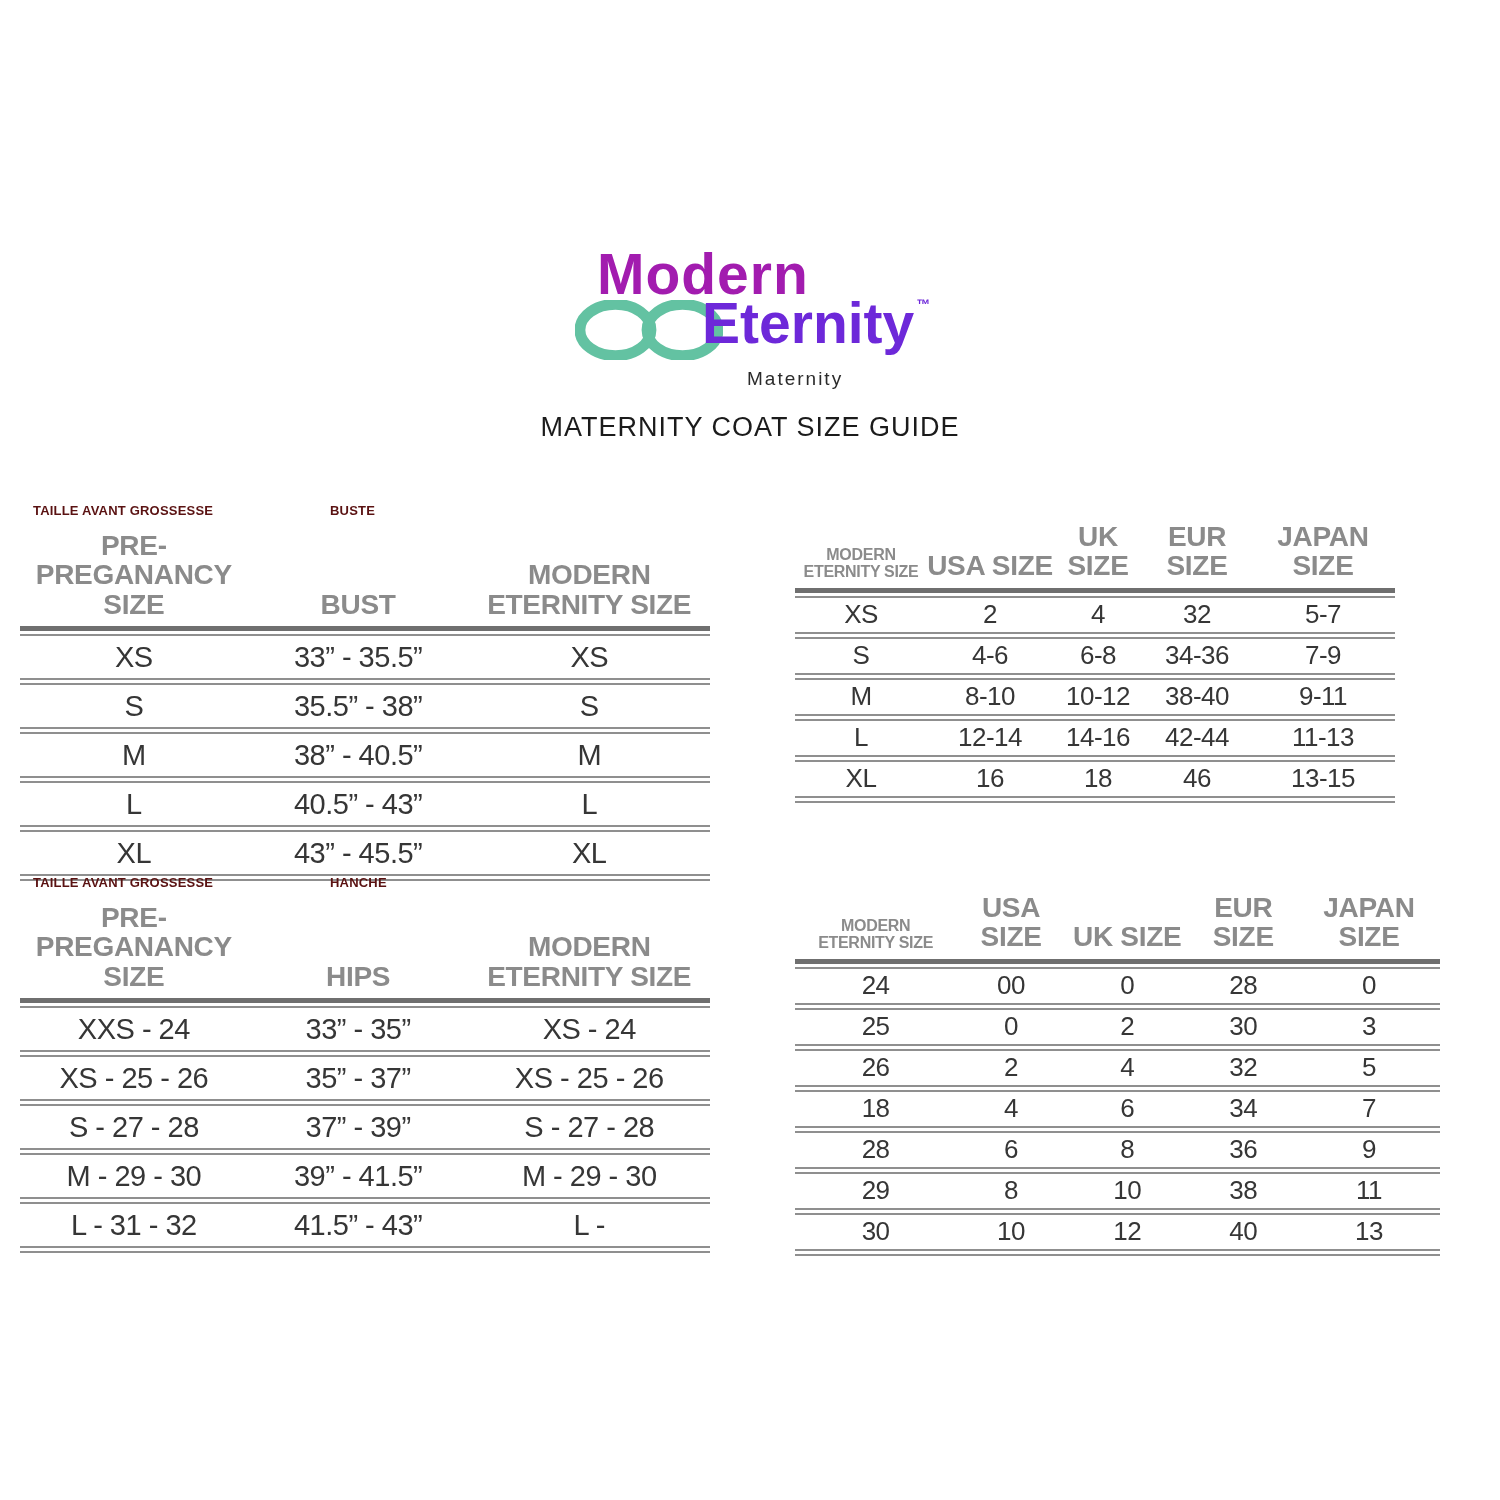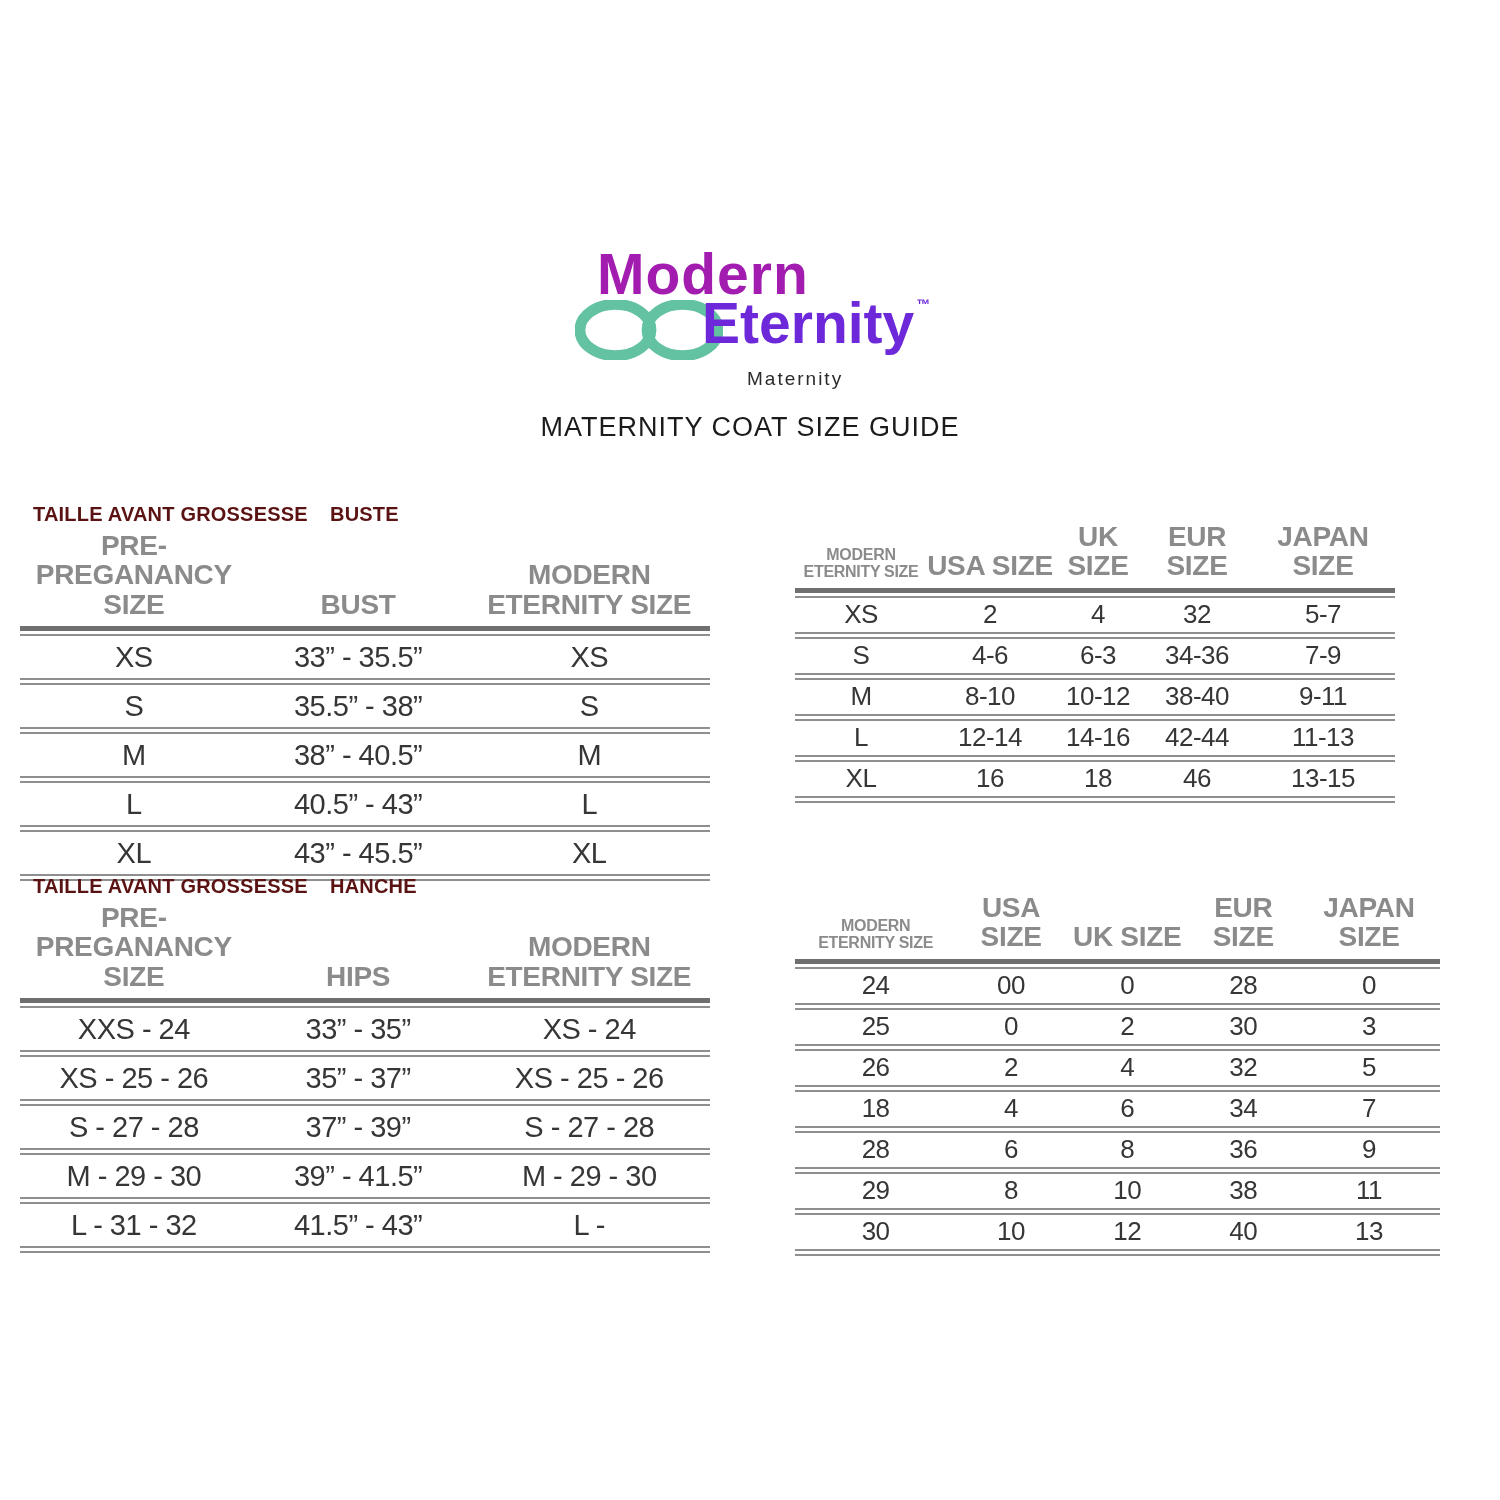--- a/index.html
+++ b/index.html
@@ -14,21 +14,21 @@
   .logo-infinity{position:absolute;left:0;top:48px;}
   .logo-eternity{position:absolute;left:127px;top:43px;font-size:57px;font-weight:bold;
     color:#6d28d9;line-height:1;white-space:nowrap;}
   .logo-eternity .tm{font-size:14px;font-weight:bold;position:relative;top:-34px;left:2px;}
   .logo-tagline{position:absolute;left:172px;top:109px;font-size:19px;letter-spacing:2px;color:#2b2b2b;margin-top:7px;}
   
   .page-title{position:absolute;left:0;right:0;top:412px;margin:0;text-align:center;
     font-size:27px;font-weight:normal;letter-spacing:1px;color:#1b1b1b;}
   
   .tbl{position:absolute;}
-  .fr{color:#5a1212;font-weight:bold;font-size:20px;letter-spacing:0.2px;white-space:nowrap;}
+  .fr{color:#5a1212;font-weight:bold;font-size:13px;letter-spacing:0.2px;white-space:nowrap;}
   .fr-labels{position:relative;height:31px;}
   .fr-size{position:absolute;left:13px;top:3px;}
   .fr-measure{position:absolute;left:310px;top:3px;}
   .hdr{display:flex;align-items:flex-end;color:#8b8b8b;font-weight:bold;
     border-bottom:5px solid #6f6f6f;padding-bottom:7px;letter-spacing:-0.3px;}
   .th{text-align:center;font-size:28px;line-height:1.05;}
   .rows{display:block;}
   .tr{display:flex;align-items:center;border-top:2px solid #8f8f8f;
     border-bottom:2px solid #8f8f8f;margin-top:3px;}
   .td{text-align:center;color:#363636;letter-spacing:-0.5px;}
@@ -136,21 +136,21 @@
           <div class="td k1">XS</div>
           <div class="td k2">2</div>
           <div class="td k3">4</div>
           <div class="td k4">32</div>
           <div class="td k5">5-7</div>
         </div>
 
         <div class="tr tr5">
           <div class="td k1">S</div>
           <div class="td k2">4-6</div>
-          <div class="td k3">6-3</div>
+          <div class="td k3">6-8</div>
           <div class="td k4">34-36</div>
           <div class="td k5">7-9</div>
         </div>
 
         <div class="tr tr5">
           <div class="td k1">M</div>
           <div class="td k2">8-10</div>
           <div class="td k3">10-12</div>
           <div class="td k4">38-40</div>
           <div class="td k5">9-11</div>

